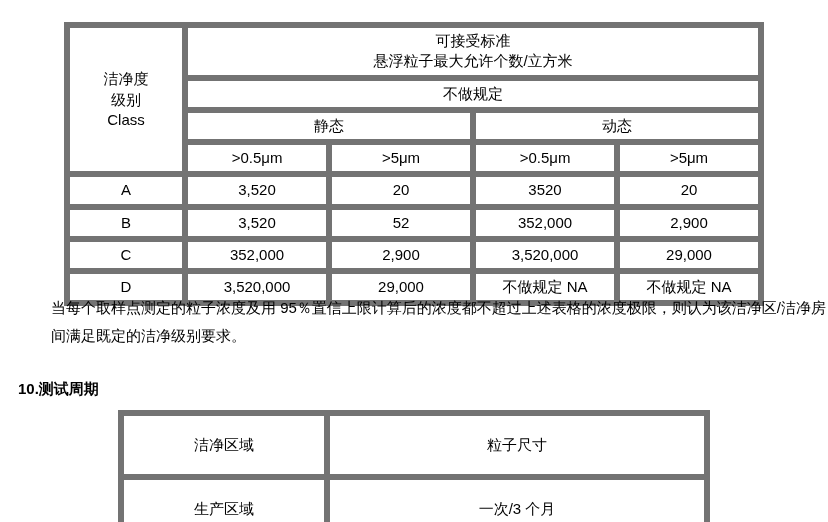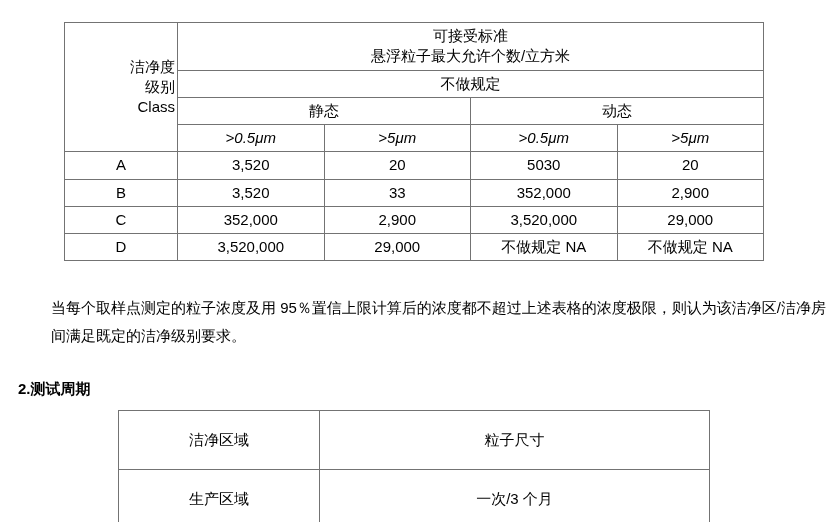--- a/index.html
+++ b/index.html
@@ -22,21 +22,21 @@
     left: 64px;
     top: 22px;
     width: 700px;
   }
   table.grid {
     border-collapse: collapse;
     table-layout: fixed;
     width: 100%;
   }
   table.grid td, table.grid th {
-    border: 1px solid #737373;
+    border: 6px solid #737373;
     text-align: center;
     vertical-align: middle;
     font-weight: normal;
     font-size: 15px;
     padding: 3px 2px;
     line-height: 1.35;
   }
   .class-head {
     font-size: 15px;
     line-height: 1.7;
@@ -51,21 +51,20 @@
     font-size: 15px;
     padding: 5px 2px;
   }
   .statehead {
     font-size: 15px;
     padding: 5px 2px;
   }
   .umhead {
     font-size: 15px;
     padding: 5px 2px;
-    font-style: italic;
   }
   .datacell {
     font-size: 15px;
     padding: 4px 2px;
   }
 
   
   #para {
     position: absolute;
     left: 18px;
@@ -99,21 +98,21 @@
     padding: 6px 2px;
   }
 </style>
 </head>
 <body>
 
 <div id="table1-wrap">
   <table class="grid">
     <tbody>
       <tr>
-        <td class="class-head" rowspan="4" style="width:108px;text-align:right;">
+        <td class="class-head" rowspan="4" style="width:108px;">
           <div>洁净度</div>
           <div>级别</div>
           <div>Class</div>
         </td>
         <td class="accept-title" colspan="4">
           <div>可接受标准</div>
           <div>悬浮粒子最大允许个数/立方米</div>
         </td>
       </tr>
       <tr>
@@ -127,27 +126,27 @@
         <td class="umhead" style="width:120px;">&gt;0.5μm</td>
         <td class="umhead" style="width:120px;">&gt;5μm</td>
         <td class="umhead" style="width:176px;">&gt;0.5μm</td>
         <td class="umhead">&gt;5μm</td>
       </tr>
 
       <tr>
         <td class="datacell">A</td>
         <td class="datacell">3,520</td>
         <td class="datacell">20</td>
-        <td class="datacell">5030</td>
+        <td class="datacell">3520</td>
         <td class="datacell">20</td>
       </tr>
       <tr>
         <td class="datacell">B</td>
         <td class="datacell">3,520</td>
-        <td class="datacell">33</td>
+        <td class="datacell">52</td>
         <td class="datacell">352,000</td>
         <td class="datacell">2,900</td>
       </tr>
       <tr>
         <td class="datacell">C</td>
         <td class="datacell">352,000</td>
         <td class="datacell">2,900</td>
         <td class="datacell">3,520,000</td>
         <td class="datacell">29,000</td>
       </tr>
@@ -157,21 +156,21 @@
         <td class="datacell">29,000</td>
         <td class="datacell">不做规定 NA</td>
         <td class="datacell">不做规定 NA</td>
       </tr>
     </tbody>
   </table>
 </div>
 
 <div id="para">当每个取样点测定的粒子浓度及用 95％置信上限计算后的浓度都不超过上述表格的浓度极限，则认为该洁净区/洁净房间满足既定的洁净级别要求。</div>
 
-<div id="sect-heading">2.测试周期</div>
+<div id="sect-heading">10.测试周期</div>
 
 <div id="table2-wrap">
   <table class="grid">
     <tbody>
       <tr>
         <td style="width:196px;">洁净区域</td>
         <td>粒子尺寸</td>
       </tr>
       <tr>
         <td>生产区域</td>

